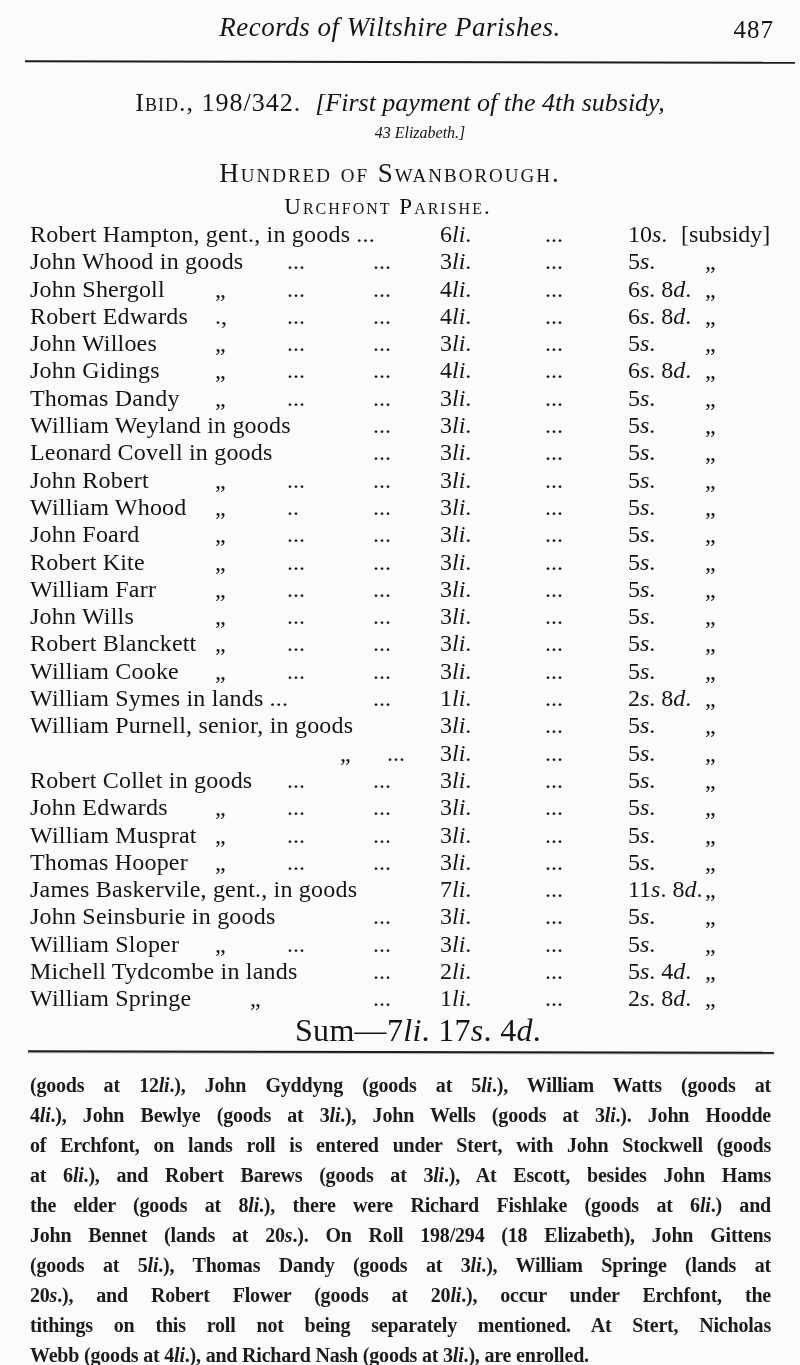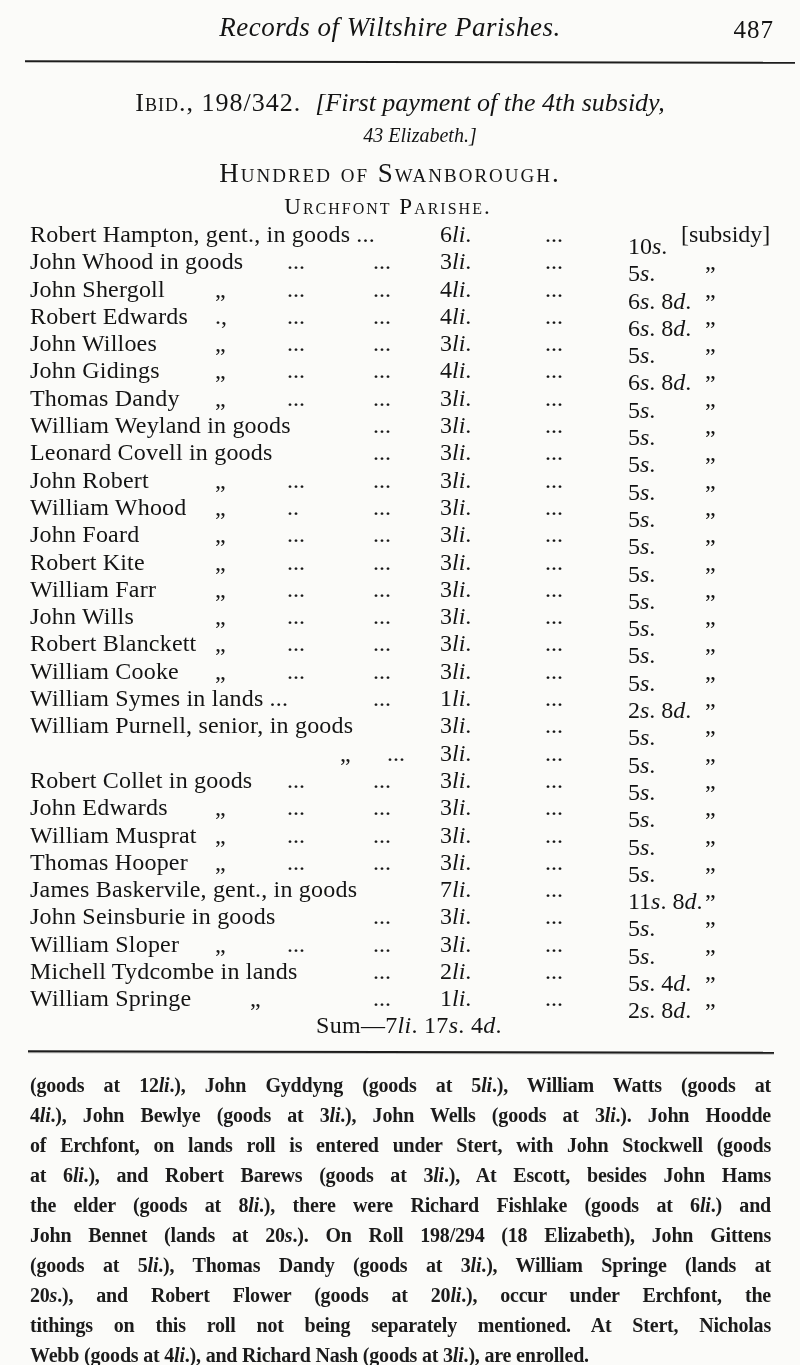--- a/index.html
+++ b/index.html
@@ -18,40 +18,40 @@
   .rh-page{top:16px;right:26px;font-size:25px;letter-spacing:1px;}
   .rule{height:2px;background:#1d1d1d;}
   .rule-top{top:61px;left:25px;width:770px;transform:rotate(.12deg);}
   .rule-mid{top:1051px;left:28px;width:746px;transform:rotate(.1deg);
     box-shadow:0 1px 0 rgba(20,20,20,.25);}
 
   
   .h-line1{top:88px;left:0;right:0;text-align:center;font-size:26px;}
   .h-line1 .sc{letter-spacing:1px;margin-right:14px;}
   .h-line1 .it{font-style:italic;}
-  .h-line2{top:124px;left:40px;right:0;text-align:center;font-size:20px;}
+  .h-line2{top:124px;left:40px;right:0;text-align:center;font-size:16px;}
   .h-line2 .it{font-style:italic;}
   .h-hundred{top:158px;left:0;right:20px;text-align:center;
     font-size:27px;letter-spacing:2px;}
   .h-parish{top:194px;left:0;right:24px;text-align:center;
     font-size:23px;letter-spacing:2px;}
 
   
   .tbl{top:221px;left:0;width:800px;}
   .row{position:relative;height:27.3px;line-height:27.3px;font-size:24px;}
   .row span{position:absolute;top:0;white-space:nowrap;}
   .row .name{left:30px;letter-spacing:.2px;}
   .row .tok{color:#1a1a1a;}
   .row .val{left:440px;}
   .row .mid{left:545px;}
-  .row .tax{left:628px;margin-top:12px;}
+  .row .tax{left:628px;}
   .row .note{left:705px;}
   .row .note.subsidy{left:681px;}
 
-  .sum-line{top:1012px;left:316px;font-size:24px;letter-spacing:.3px;}
+  .sum-line{top:1012px;left:295px;font-size:32px;letter-spacing:.3px;}
 
   
   .footnote{top:1070px;left:30px;width:741px;
     font-size:20px;font-weight:700;letter-spacing:-.2px;color:#1b1b1b;}
   .fn-line{height:30px;line-height:30px;white-space:nowrap;
     text-align:justify;text-align-last:justify;}
   .fn-line:last-child{text-align-last:left;}
 </style>
 </head>
 <body>

